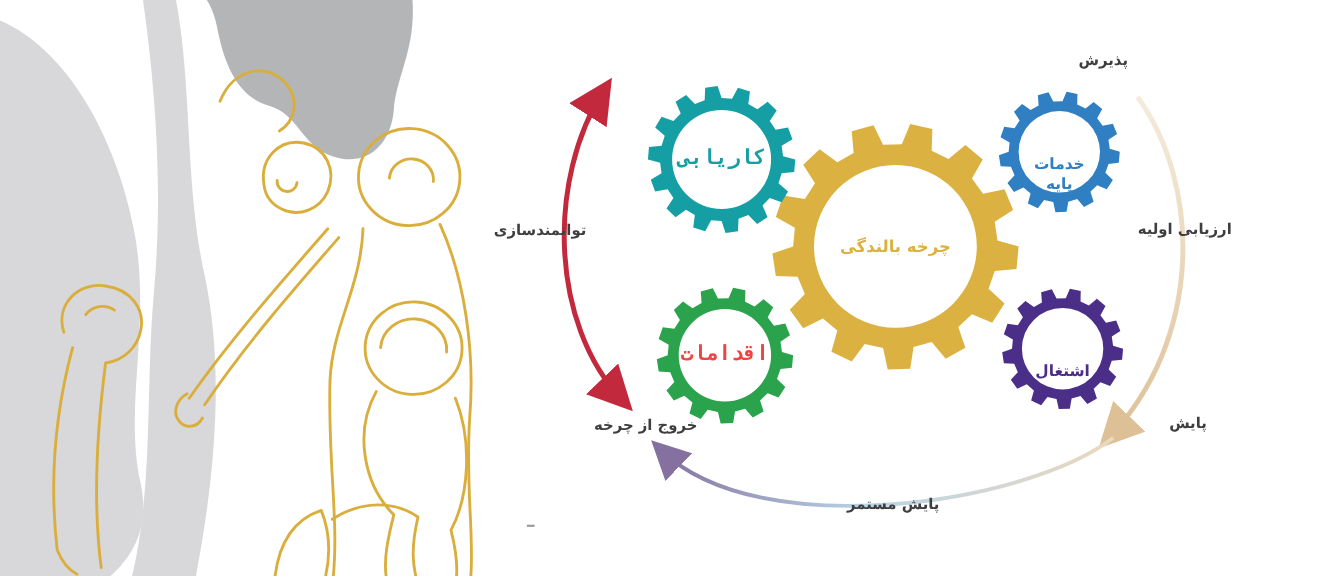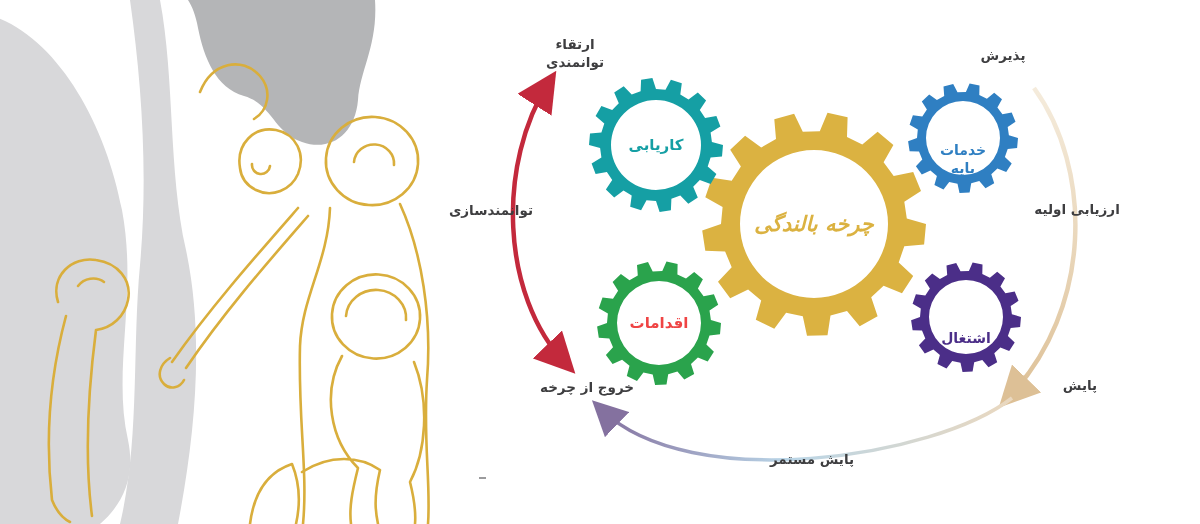--- a/index.html
+++ b/index.html
@@ -11,22 +11,22 @@
   #left-art{position:absolute;left:0;top:0;}
   
   #arrows{position:absolute;left:0;top:0;pointer-events:none;}
   
   .gear{position:absolute;display:flex;align-items:center;justify-content:center;}
   .gear svg{position:absolute;left:0;top:0;}
   .gear-label{
     position:relative;z-index:2;text-align:center;font-weight:bold;
     white-space:pre-line;line-height:1.25;direction:rtl;
   }
-  .gear-center .gear-label{font-size:21px;letter-spacing:.5px;font-style:italic;}
-  .gear-sm .gear-label{font-size:15px;}
+  .gear-center .gear-label{font-size:15px;letter-spacing:.5px;}
+  .gear-sm .gear-label{font-size:19px;font-family:Liberation Mono, monospace;}
   .gear-xs .gear-label{font-size:14px;margin-top:43px;}
   
   .stage-label{
     position:absolute;direction:rtl;text-align:center;color:#3e3e40;
     font-size:13.5px;font-weight:600;white-space:pre-line;line-height:1.3;
     letter-spacing:.3px;
   }
   .tick-mark{position:absolute;background:#9b9b9d;}
 </style>
 </head>
@@ -107,22 +107,20 @@
     <div class="gear-label" style="color: #ef4444;">اقدامات</div>
   </div>
 
   <div class="gear gear-xs" style="left:909px;top:260px;width:114px;height:114px;align-items:center;">
       <svg width="114" height="114" viewBox="0 0 114 114">
         <path d="M112.0,57.0L111.1,67.0L101.7,68.0L98.9,76.0L105.7,82.6L100.2,91.0L91.4,87.5L85.3,93.3L88.2,102.3L79.5,107.2L73.3,100.0L65.2,102.3L63.6,111.6L53.5,111.9L51.5,102.7L43.2,100.9L37.5,108.4L28.4,104.0L30.9,94.9L24.4,89.4L15.8,93.5L9.9,85.3L16.3,78.4L13.0,70.6L3.6,70.2L2.1,60.2L11.0,57.0L11.8,48.6L3.6,43.8L6.9,34.3L16.3,35.6L20.9,28.5L15.8,20.5L23.2,13.6L30.9,19.1L38.2,15.0L37.5,5.6L47.2,2.9L51.5,11.3L59.9,11.1L63.6,2.4L73.5,4.5L73.3,14.0L80.9,17.7L88.2,11.7L96.0,18.2L91.4,26.5L96.4,33.3L105.7,31.4L109.5,40.8L101.7,46.0L102.9,54.3ZM 94,57 A 37,37 0 1 0 20,57 A 37,37 0 1 0 94,57 Z" fill="#4b2e88" fill-rule="evenodd"></path>
       </svg>
     <div class="gear-label" style="color: rgb(75, 46, 136);">اشتغال</div>
   </div>
 
-  <div class="stage-label" style="left:518px;top:36px;width:114px;">ارتقاء
-توانمندی</div>
   <div class="stage-label" style="left:438px;top:202px;width:106px;">توانمندسازی</div>
   <div class="stage-label" style="left:533px;top:379px;width:108px;">خروج از چرخه</div>
   <div class="stage-label" style="left:953px;top:47px;width:100px;">پذیرش</div>
   <div class="stage-label" style="left:1020px;top:201px;width:114px;">ارزیابی اولیه</div>
   <div class="stage-label" style="left:1030px;top:377px;width:100px;">پایش</div>
   <div class="stage-label" style="left:753px;top:451px;width:118px;">پایش مستمر</div>
 
   <div class="tick-mark" style="left:479px;top:477px;width:7px;height:2px;"></div>
 </div>
 

